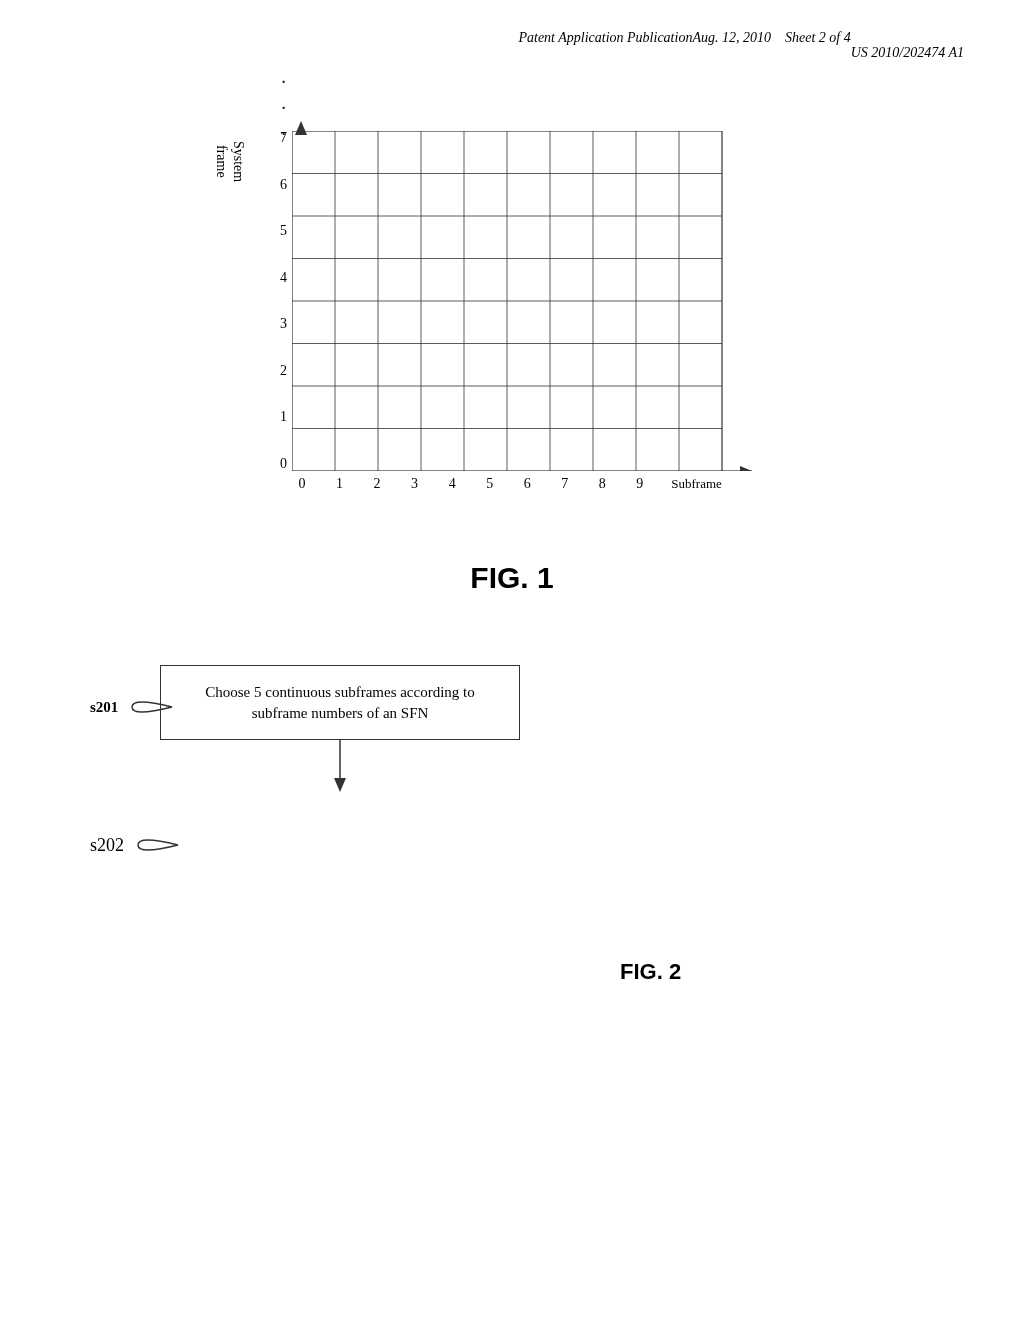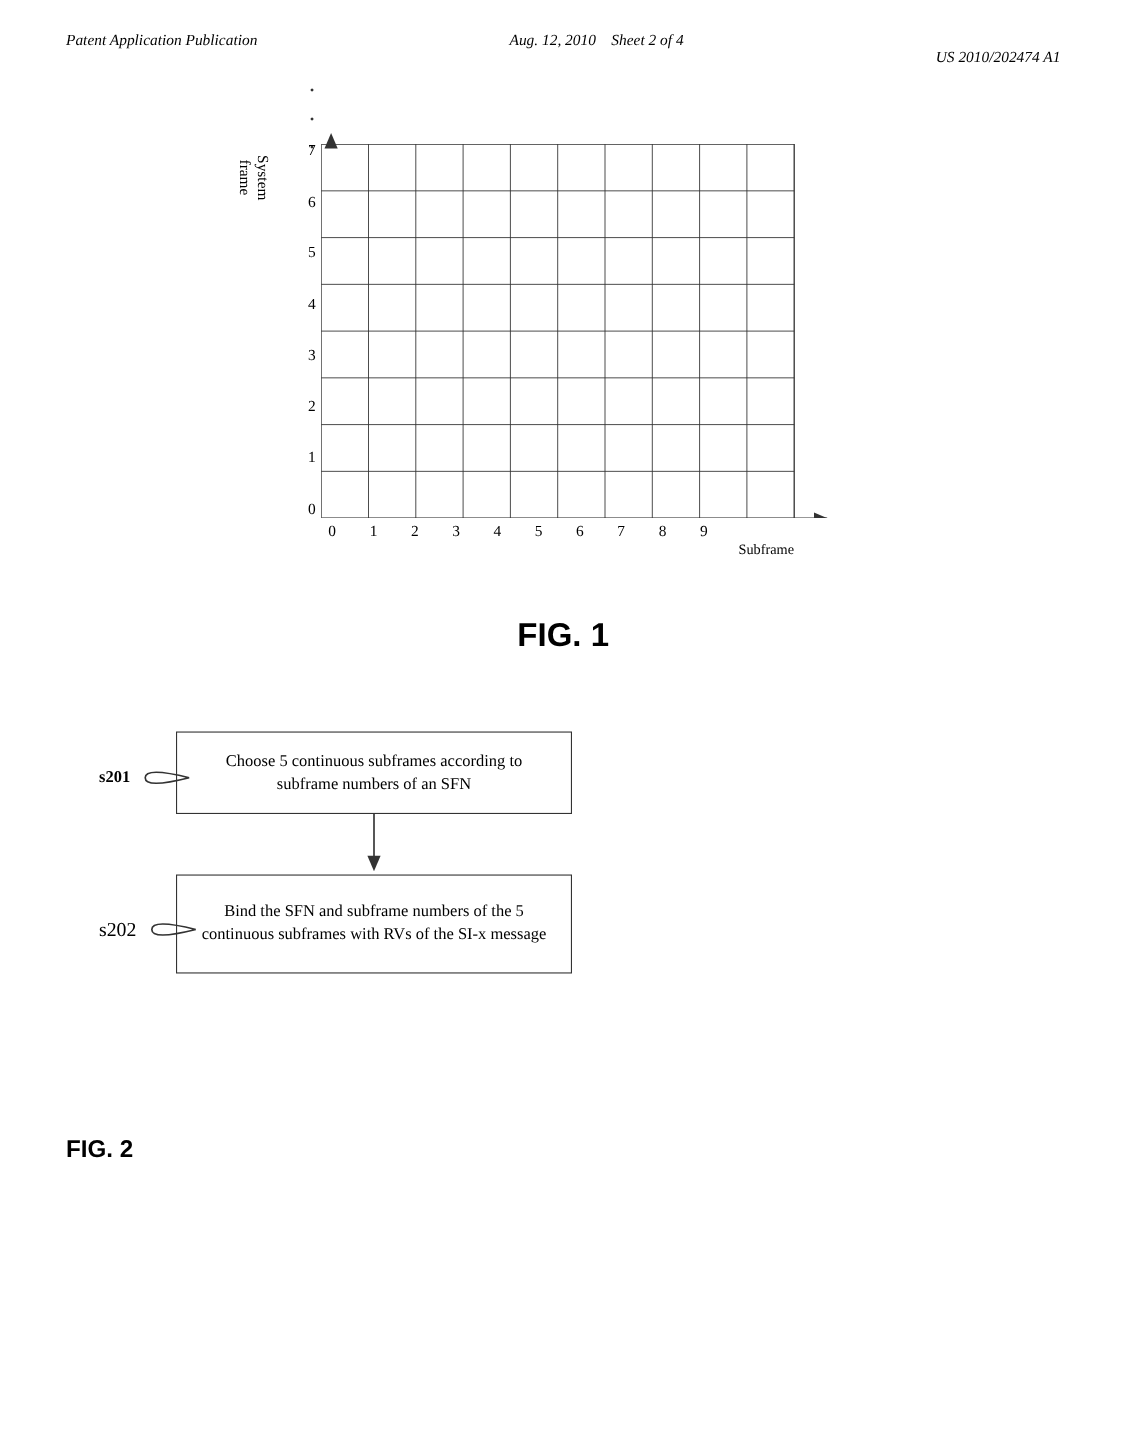--- a/index.html
+++ b/index.html
@@ -8,21 +8,21 @@
       font-family: 'Times New Roman', Times, serif;
       width: 1024px;
       min-height: 1320px;
       position: relative;
       overflow: hidden;
     }
 
     
     .header {
       display: flex;
-      justify-content: space-between;
+      justify-content: flex-end;
       align-items: flex-start;
       padding: 30px 60px 10px 60px;
       font-size: 14px;
       font-style: italic;
     }
     .header-title { font-weight: normal; font-size: 14px; }
     .header-date { font-size: 14px; }
     .header-patent { font-size: 14px; margin-top: 15px; }
 
     
@@ -84,43 +84,42 @@
       top: 10px;
     }
     .x-tick {
       font-size: 14px;
       text-align: center;
       min-width: 20px;
     }
     .x-subframe-label {
       font-size: 13px;
       margin-left: 4px;
-      margin-top: 16px;
     }
 
     
     .y-arrow {
       position: absolute;
       left: 69px;
       top: 0px;
     }
 
     .fig-caption {
       font-size: 30px;
       font-weight: bold;
       margin-top: 20px;
       font-family: Arial, sans-serif;
     }
 
     
     .fig2-section {
       width: 100%;
       display: flex;
-      flex-direction: column;
-      align-items: flex-start;
+      flex-direction: row;
+      align-items: flex-end;
       margin-top: 50px;
     }
 
     .flowchart {
       position: relative;
       width: 560px;
       height: 340px;
     }
 
     
@@ -263,23 +262,20 @@
         <svg width="55" height="30" style="margin-left:4px;">
           <path d="M 50,15 Q 10,5 10,15 Q 10,25 50,15" fill="none" stroke="#333" stroke-width="1.5"></path>
         </svg>
       </div>
 
       <svg style="position:absolute; left:270px; top:95px;" width="20" height="55">
         <line x1="10" y1="0" x2="10" y2="42" stroke="#333" stroke-width="1.5"></line>
         <polygon points="10,52 4,38 16,38" fill="#333"></polygon>
       </svg>
 
-      <div class="step-box" style="left:100px; top:150px; width:360px; min-height:90px;">
-        <span>Bind the SFN and subframe numbers of the 5 continuous subframes with RVs of the SI-x message</span>
-      </div>
 
       <div style="position:absolute; left:30px; top:185px; display:flex; align-items:center; font-size:18px;">
         <span>s202</span>
         <svg width="55" height="30" style="margin-left:4px;">
           <path d="M 50,15 Q 10,5 10,15 Q 10,25 50,15" fill="none" stroke="#333" stroke-width="1.5"></path>
         </svg>
       </div>
 
     </div>
 

